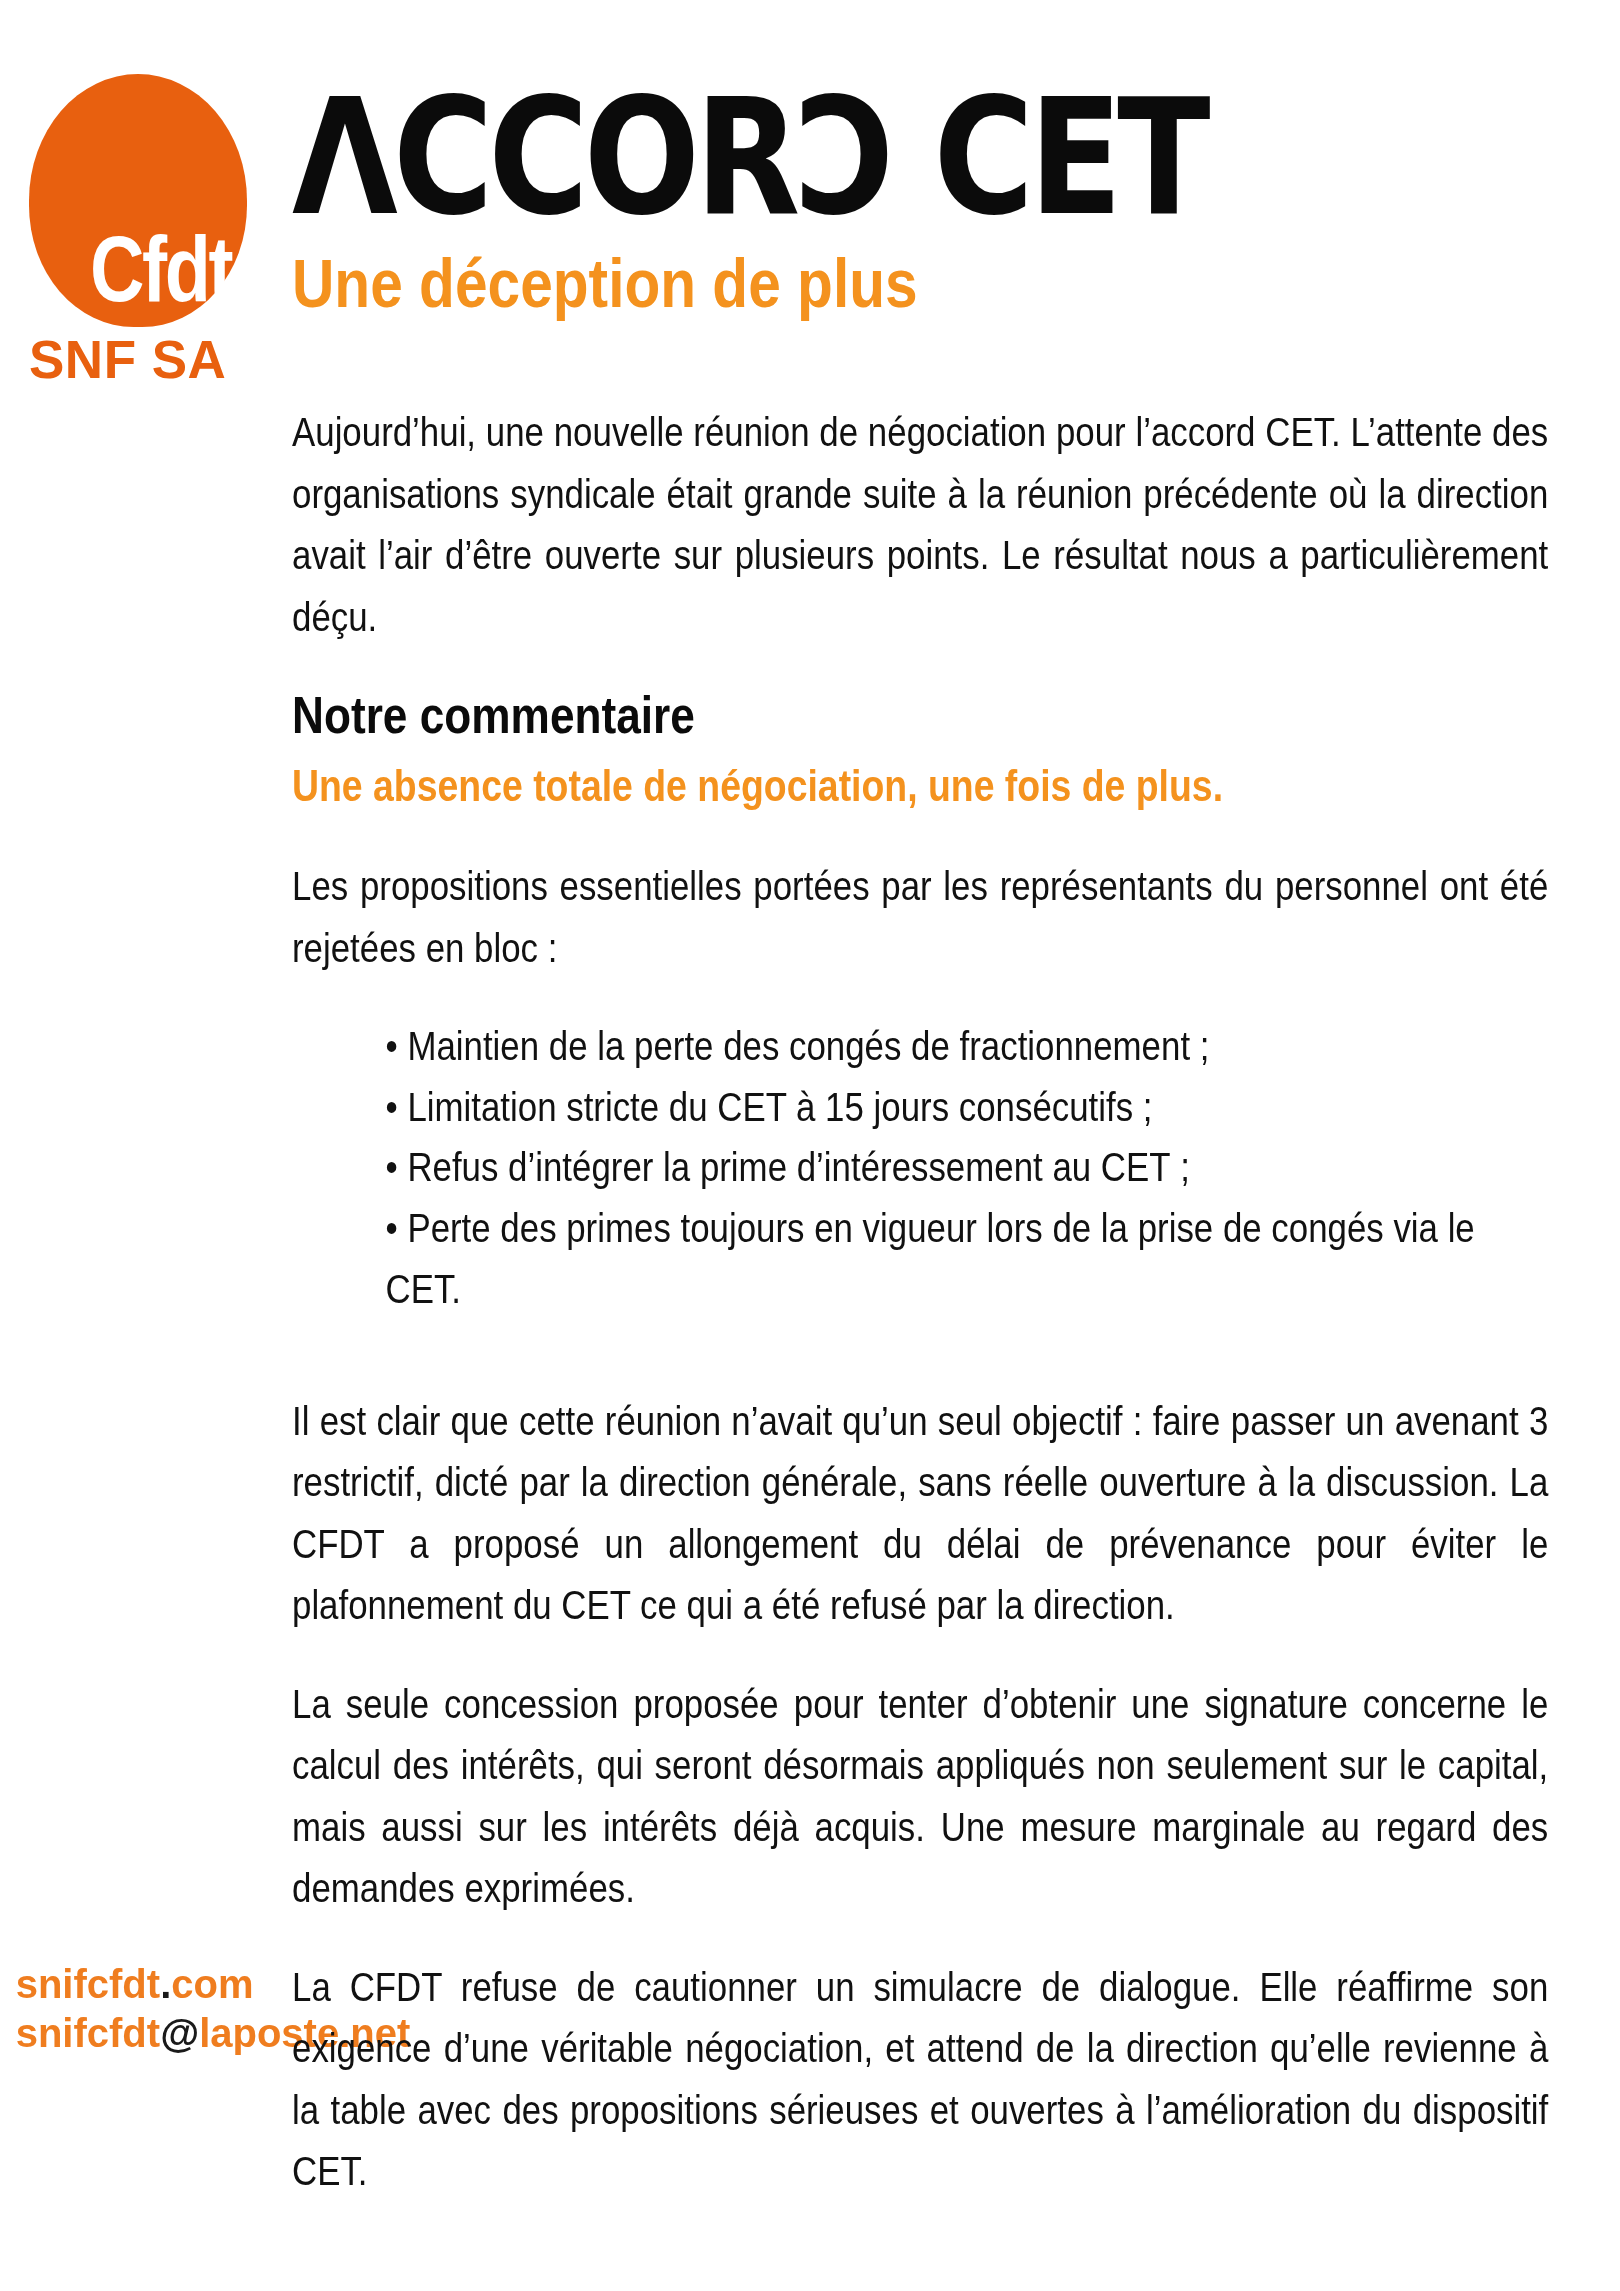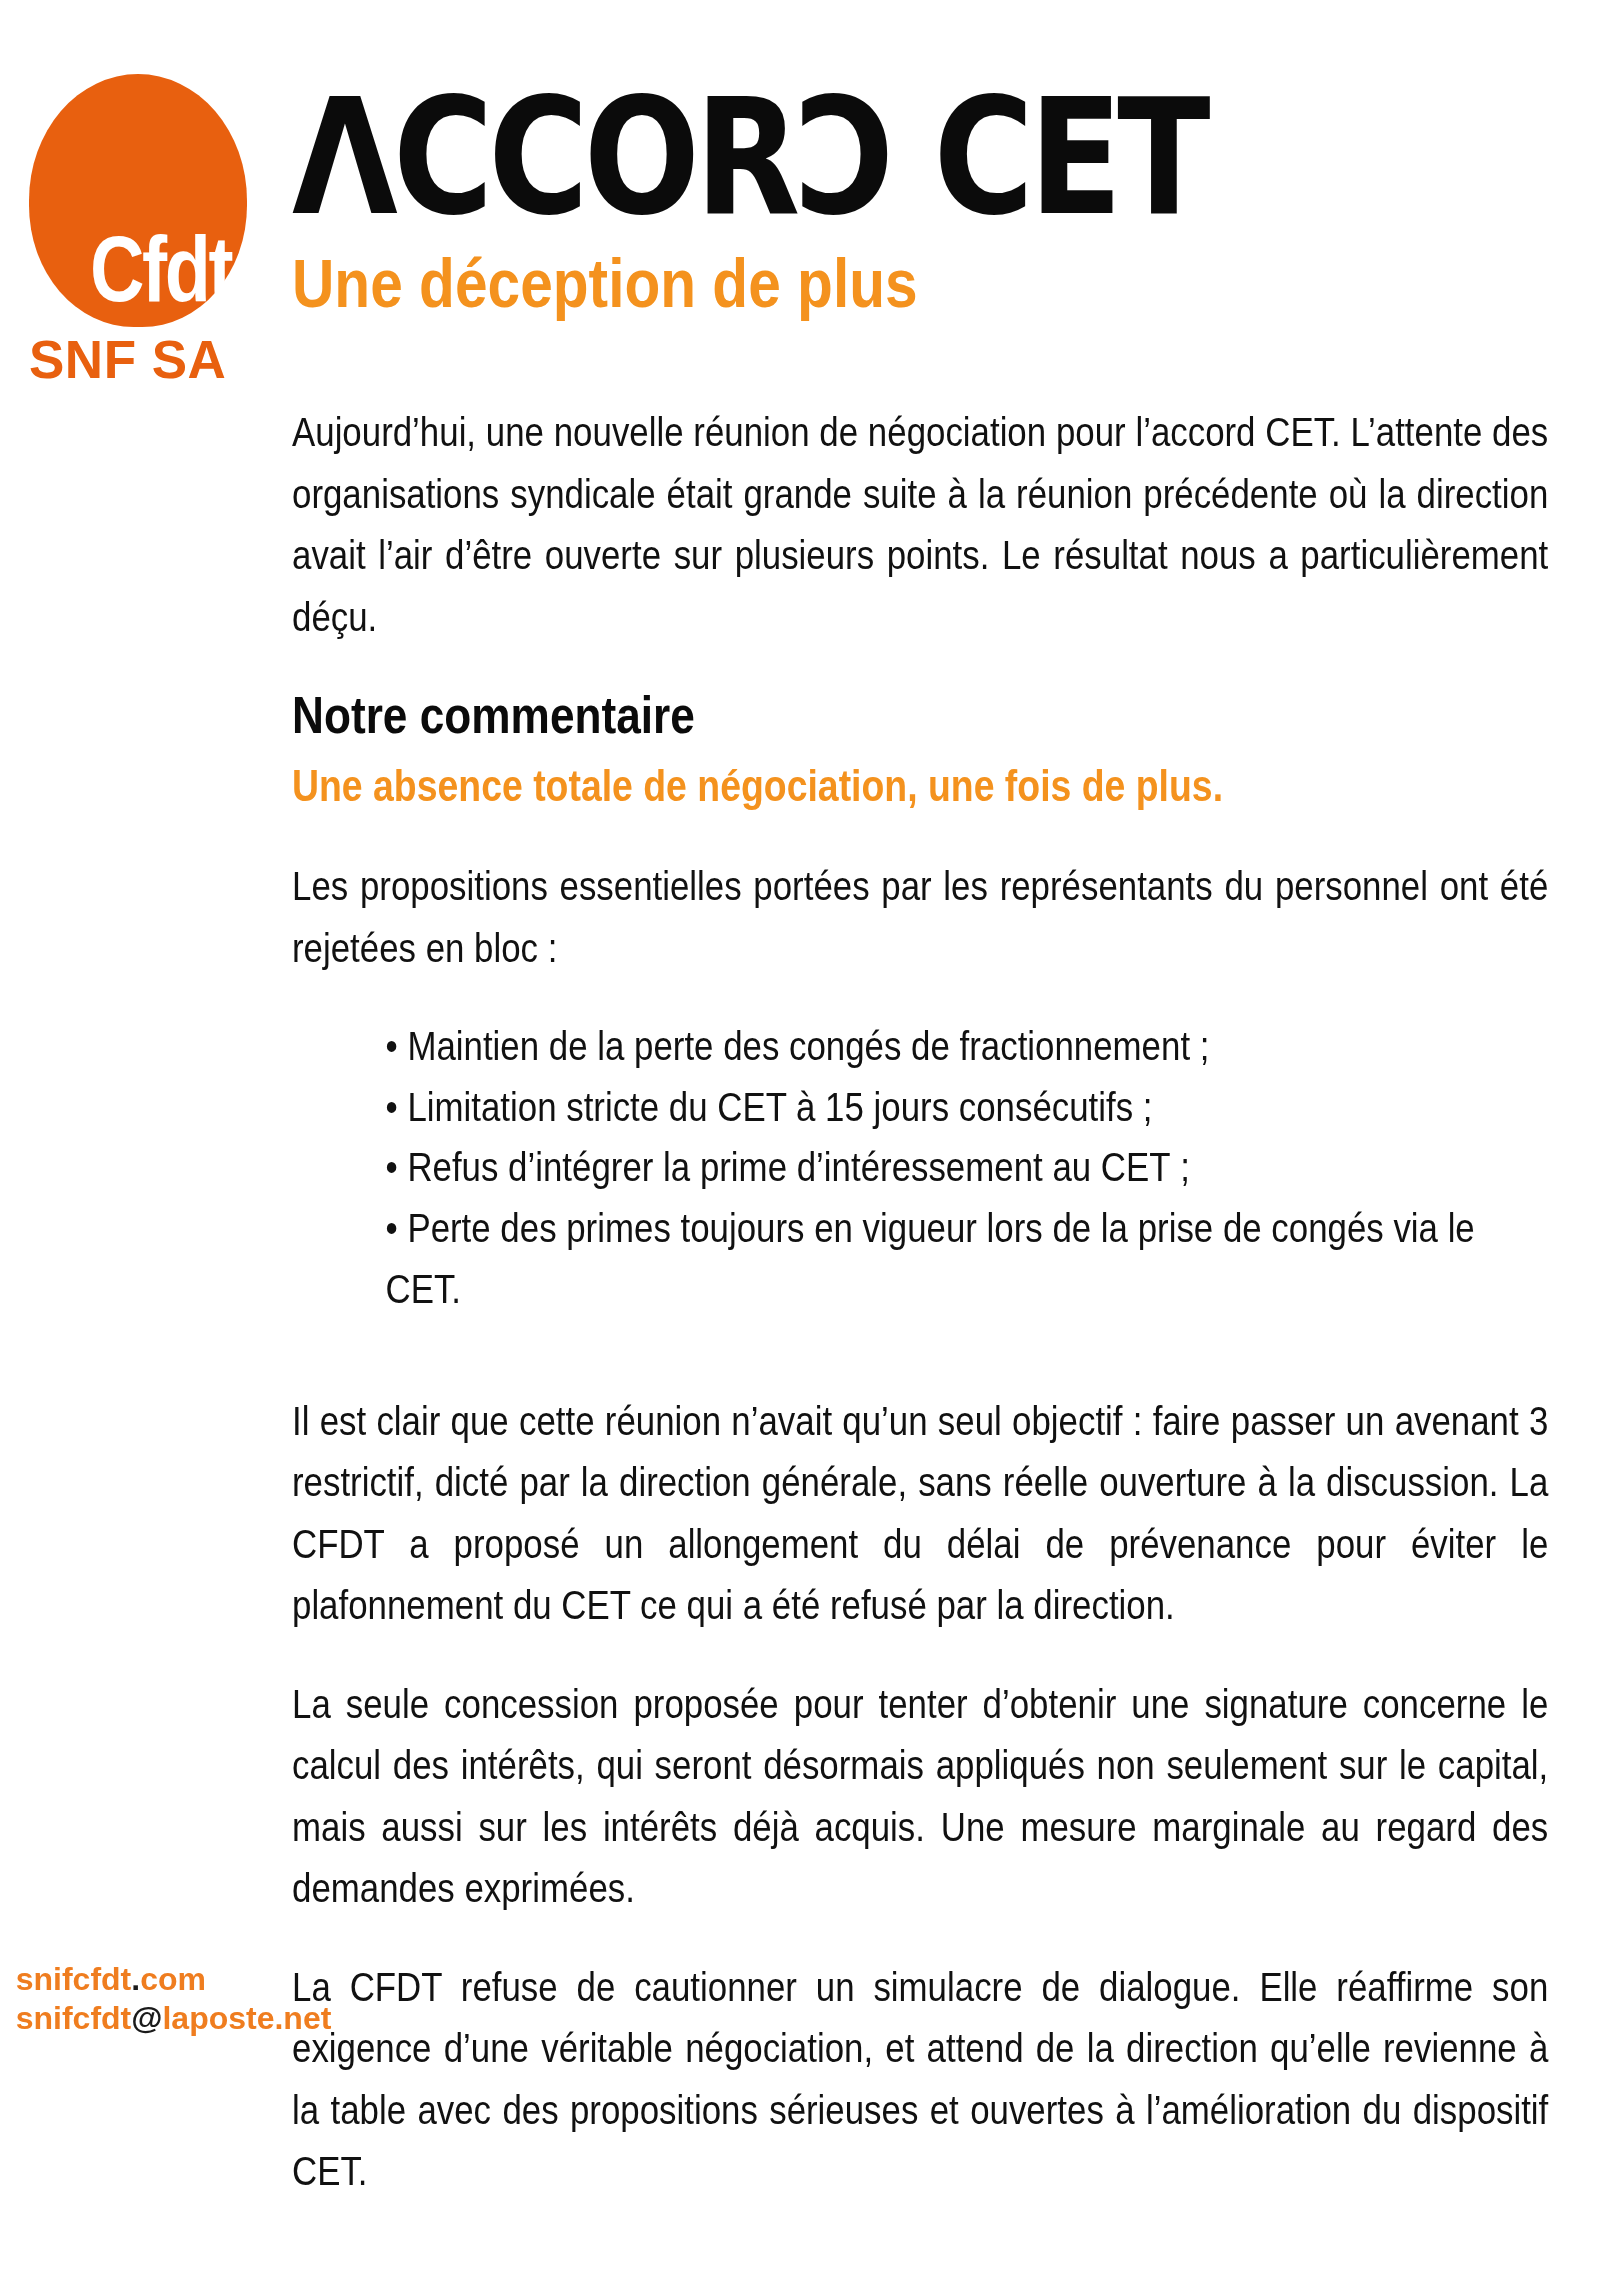--- a/index.html
+++ b/index.html
@@ -34,21 +34,21 @@
     white-space:nowrap;
   }
   .org{
     position:absolute;left:29px;top:329px;
     font-size:53px;font-weight:bold;
     color:var(--brand-orange);
     letter-spacing:0.5px;white-space:nowrap;
   }
   .contact{
     position:absolute;left:15.7px;top:1960px;
-    font-size:32px;font-weight:bold;line-height:1.22;
+    font-size:40px;font-weight:bold;line-height:1.22;
     white-space:nowrap;
   }
   .contact .o{color:var(--footer-orange);}
   .contact .sep{color:#1a1a1a;}
 
   
   .content{
     position:absolute;left:292px;top:76px;width:1478px;
     transform:scaleX(0.85);transform-origin:top left;
   }

